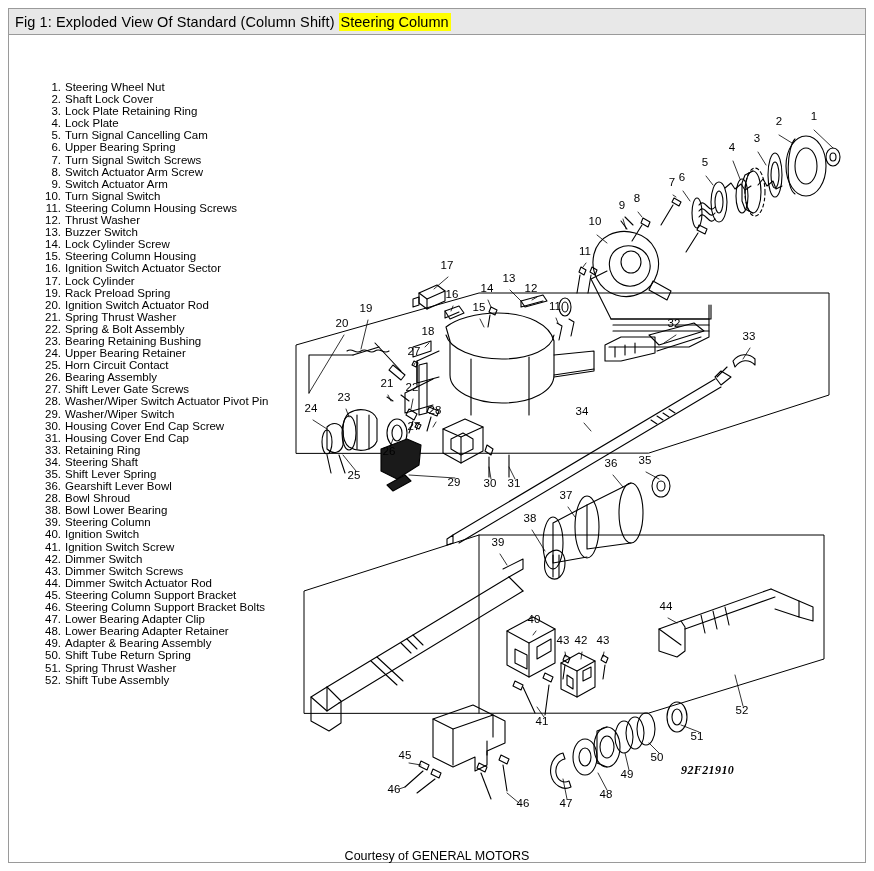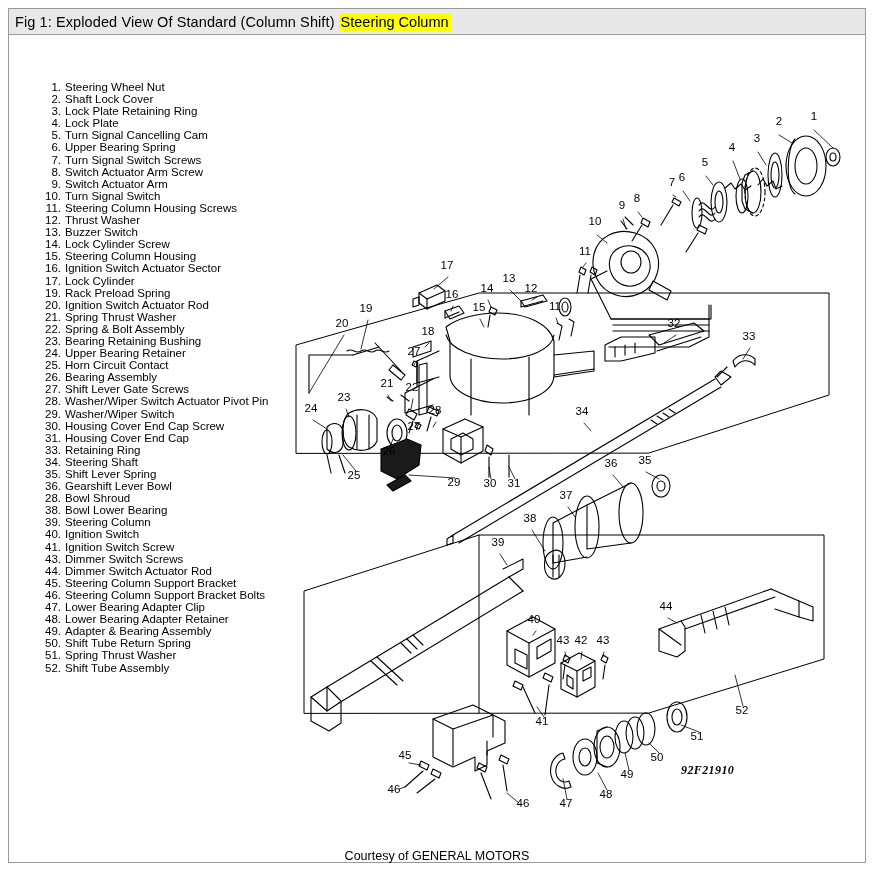--- a/index.html
+++ b/index.html
@@ -259,20 +259,24 @@
             <span class="num">39.</span>
             <span>Steering Column</span>
           </div>
           <div class="row">
             <span class="num">40.</span>
             <span>Ignition Switch</span>
           </div>
           <div class="row">
             <span class="num">41.</span>
             <span>Ignition Switch Screw</span>
+          </div>
+          <div class="row">
+            <span class="num">42.</span>
+            <span>Dimmer Switch</span>
           </div>
           <div class="row">
             <span class="num">43.</span>
             <span>Dimmer Switch Screws</span>
           </div>
           <div class="row">
             <span class="num">44.</span>
             <span>Dimmer Switch Actuator Rod</span>
           </div>
           <div class="row">

